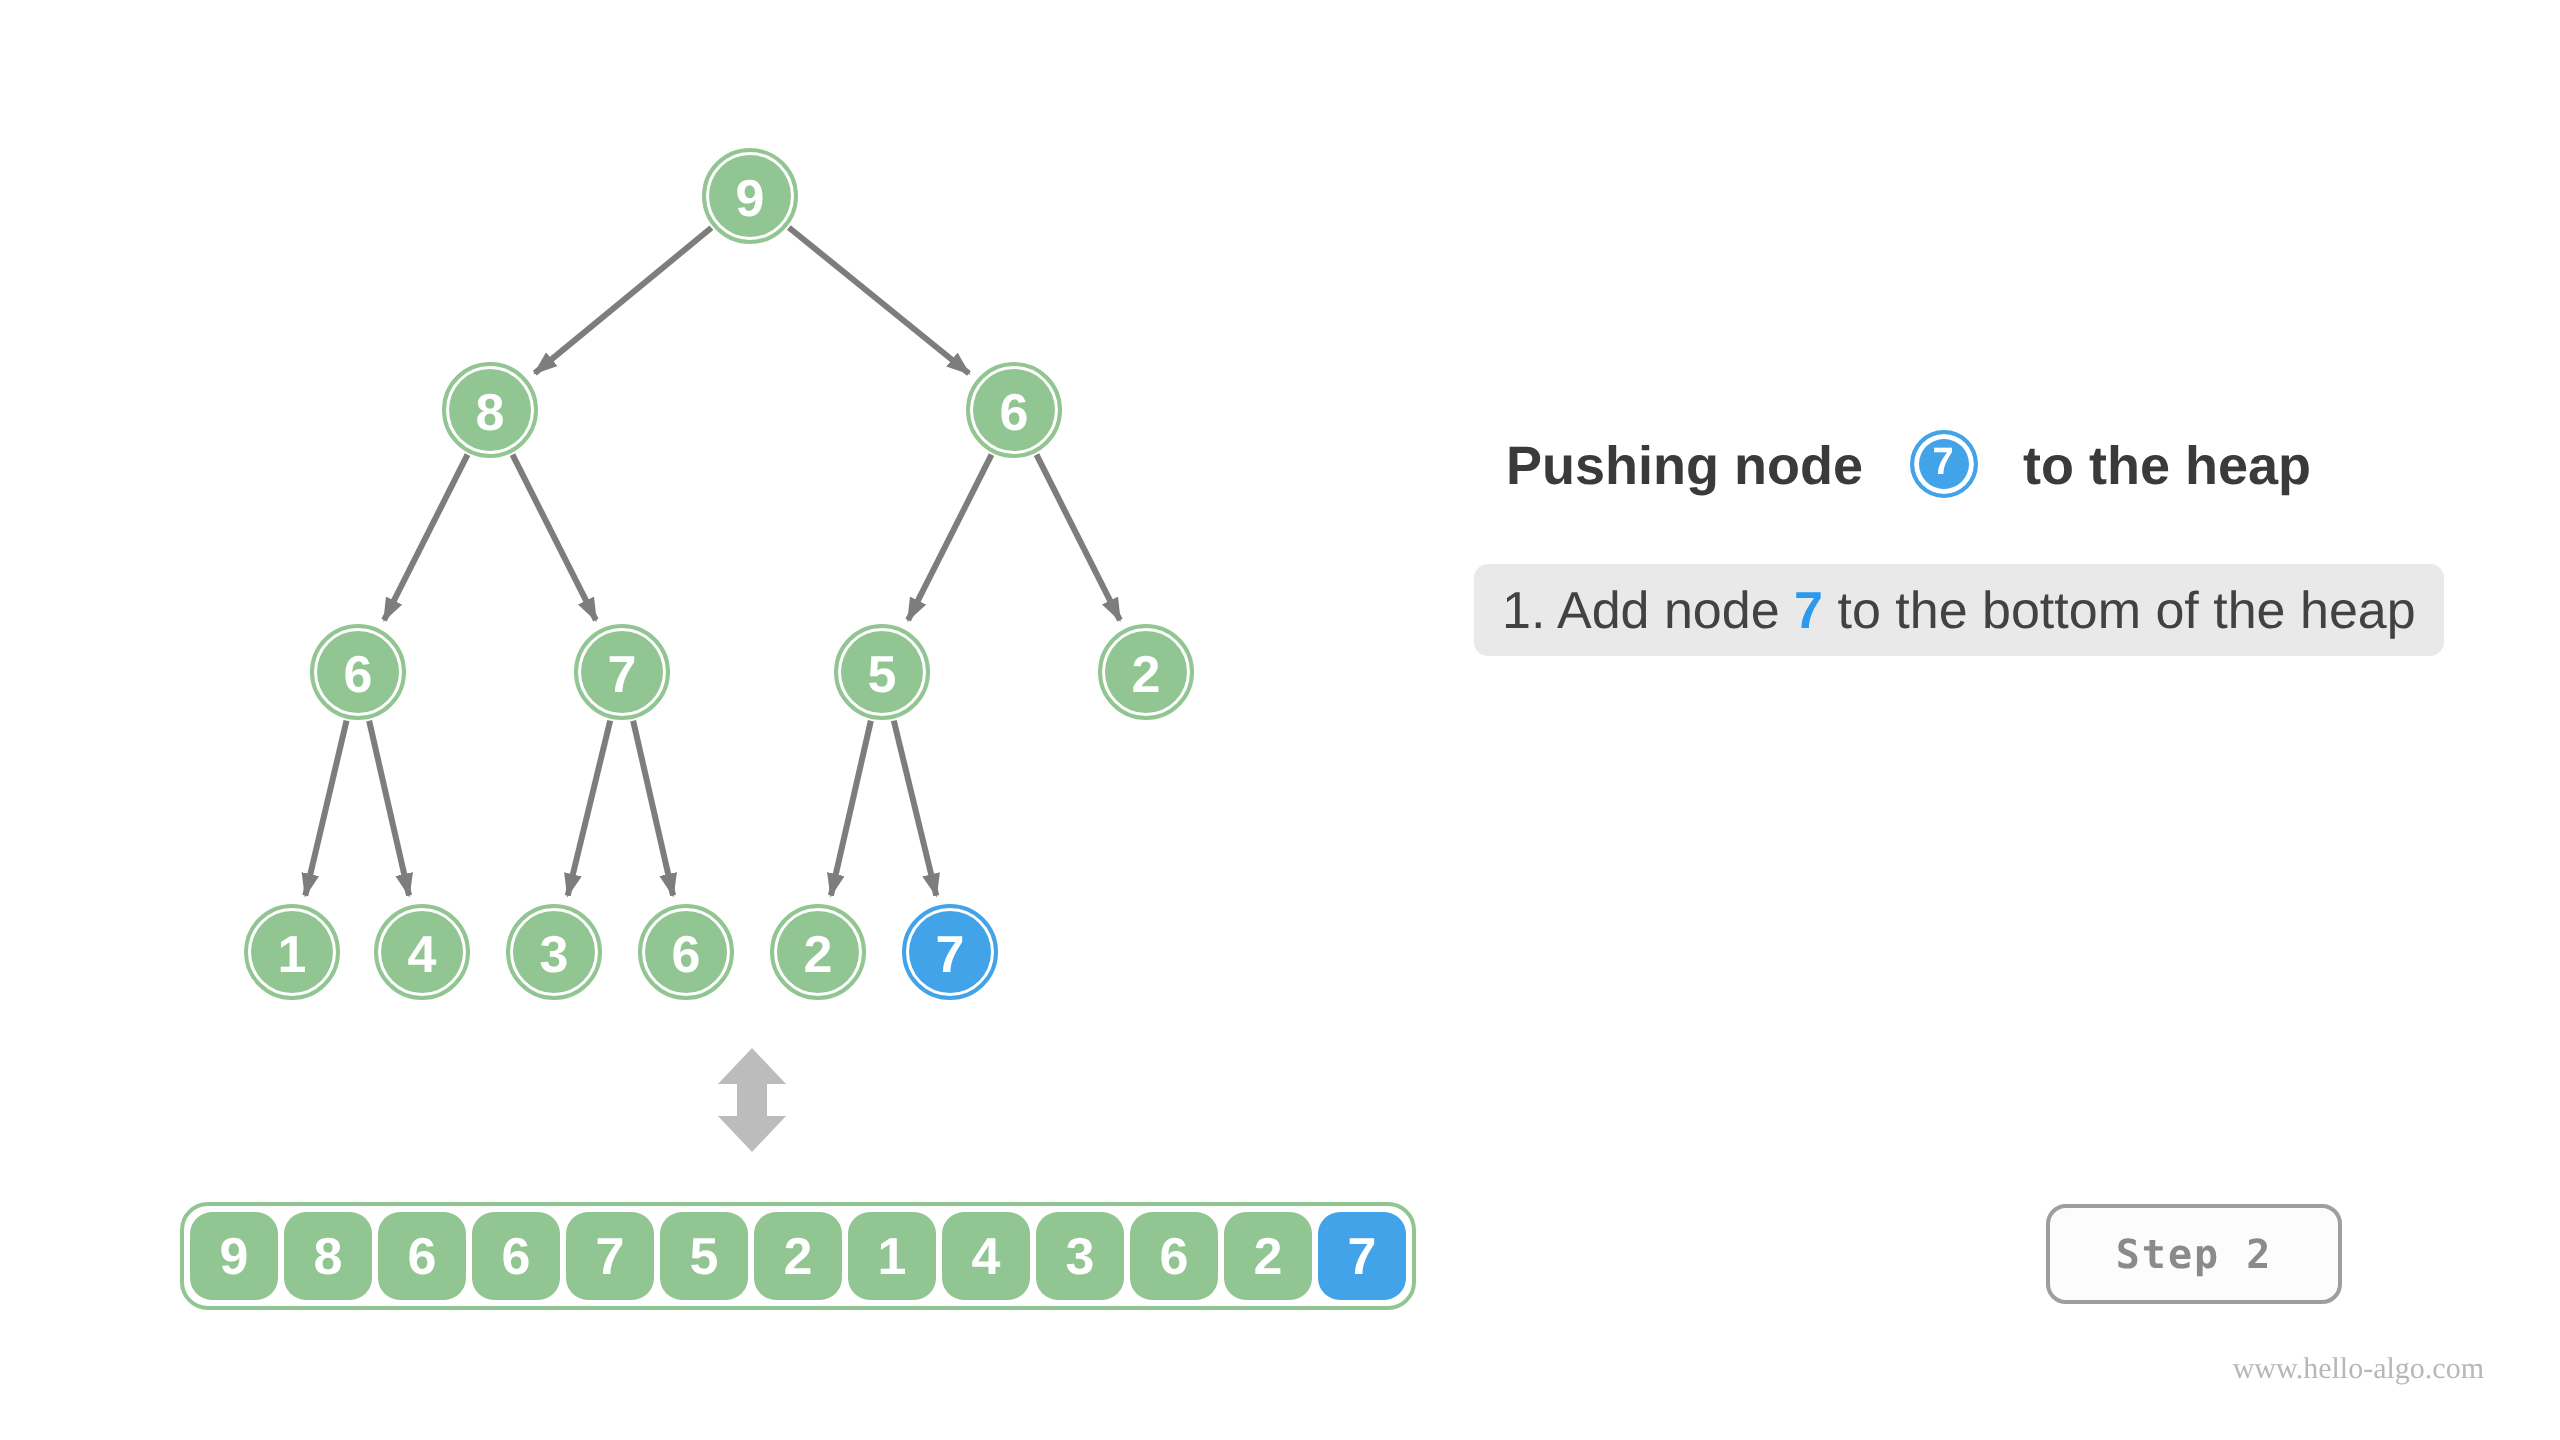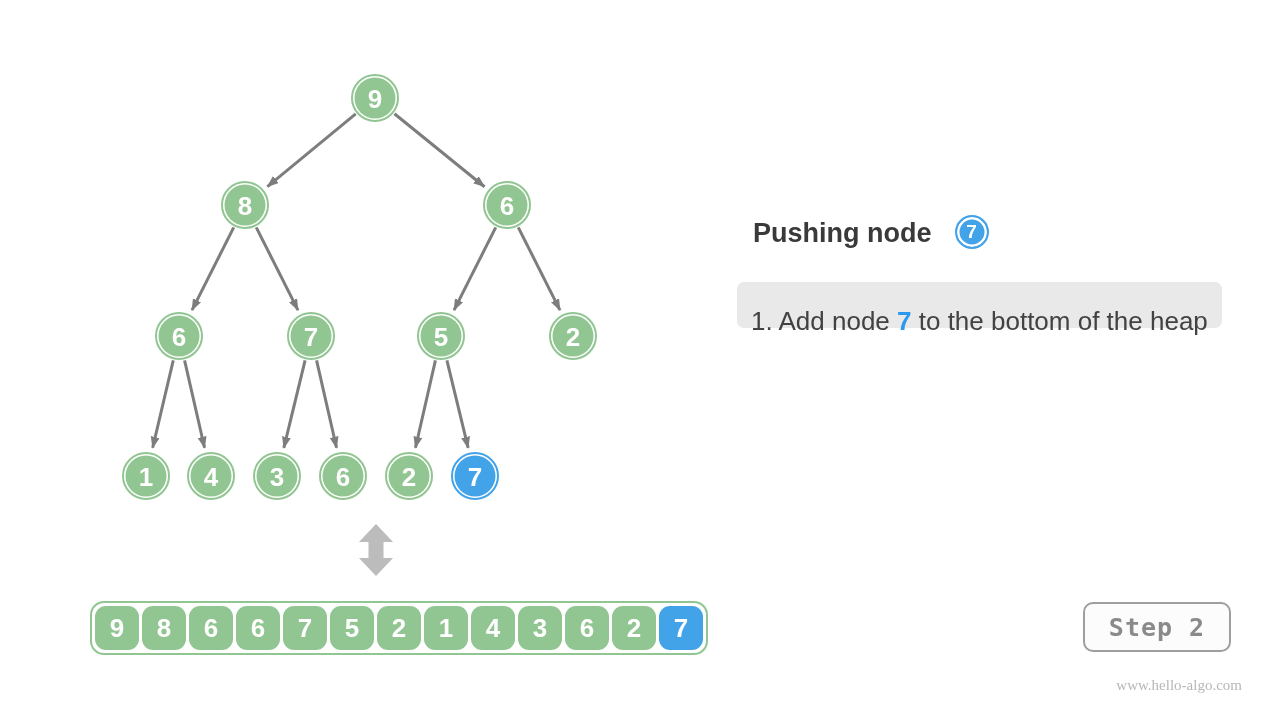--- a/index.html
+++ b/index.html
@@ -22,39 +22,39 @@
   }
   .title-badge{
     width:34px;height:34px;border-radius:50%;box-sizing:border-box;
     background:var(--blue);border:2px solid var(--blue);
     box-shadow:inset 0 0 0 2.5px #ffffff;
     display:flex;align-items:center;justify-content:center;
     color:#ffffff;font-size:19px;font-weight:bold;
   }
   .note-box{
     position:absolute;left:737px;top:282px;height:46px;box-sizing:border-box;
-    background:var(--noteBg);border-radius:7px;padding:16px 14px;
+    background:var(--noteBg);border-radius:7px;padding:0 14px;
     font-size:26px;color:var(--noteText);line-height:46px;white-space:nowrap;
   }
   .note-box .hl{color:var(--noteHl);font-weight:bold;}
   .array-box{
     position:absolute;left:90px;top:601px;display:flex;gap:3px;
     border:2px solid var(--green);border-radius:14px;padding:3px;background:#ffffff;
   }
   .array-cell{
     width:44px;height:44px;border-radius:11px;background:var(--green);
     display:flex;align-items:center;justify-content:center;
     color:#ffffff;font-size:26px;font-weight:bold;
   }
   .array-cell.hl{background:var(--blue);}
   .step-btn{
-    position:absolute;left:1083px;top:602px;width:148px;height:50px;box-sizing:border-box;
+    position:absolute;left:1023px;top:602px;width:148px;height:50px;box-sizing:border-box;
     border:2px solid var(--btnBorder);border-radius:10px;background:var(--btnBg);
     display:flex;align-items:center;justify-content:center;
-    font-family:"DejaVu Sans Mono",monospace;font-size:25px;font-weight:bold;
+    font-family:"DejaVu Sans Mono",monospace;font-size:20px;font-weight:bold;
     color:var(--btnText);letter-spacing:1px;text-align:right;
   }
   .watermark{
     position:absolute;right:38px;top:677px;
     font-family:Liberation Serif, serif;font-size:15px;color:var(--wm);
   }
 </style>
 </head>
 <body>
 
@@ -144,20 +144,21 @@
         <text x="475" y="476" text-anchor="middle" dominant-baseline="central" dy="1" class="tree-node-text">7</text>
       </g>
       <polygon fill="#bcbcbc" points="376,524 393,542 383.5,542 383.5,558 393,558 376,576 359,558 368.5,558 368.5,542 359,542"></polygon>
     </svg>
 
   <div class="title-row">
     <span>Pushing node</span>
     <span class="title-badge">
       <span>7</span>
     </span>
+    <span>to the heap</span>
   </div>
 
   <div class="note-box">
     <span>1. Add node </span><span class="hl">7</span><span> to the bottom of the heap</span>
   </div>
 
   <div class="array-box" id="array-box">
       <div class="array-cell">9</div>
       <div class="array-cell">8</div>
       <div class="array-cell">6</div>

